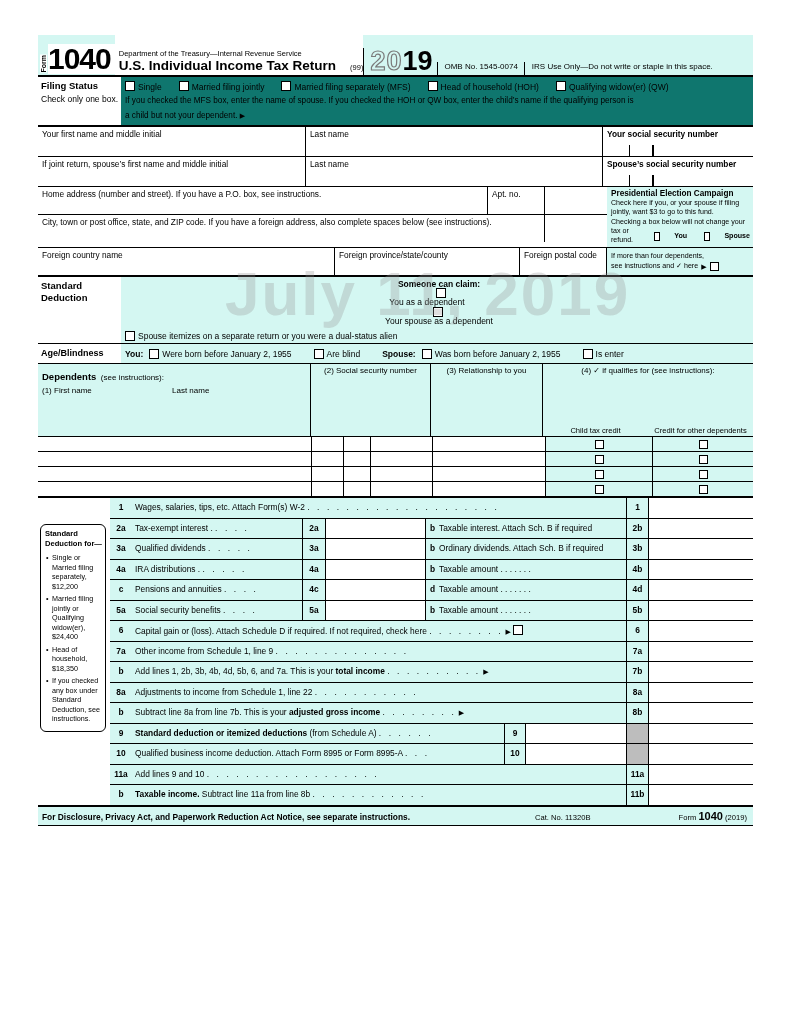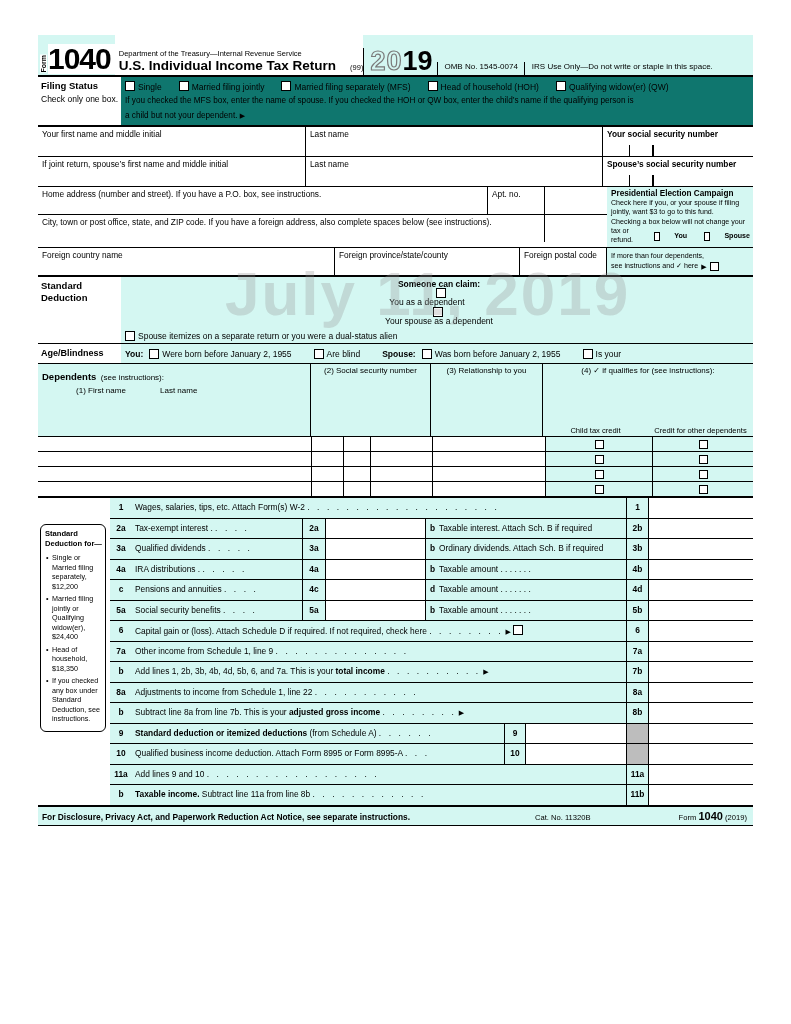--- a/index.html
+++ b/index.html
@@ -480,32 +480,32 @@
       <div class="ab-right">
         <span class="b" style="margin-right:6px;">You:</span>
         <span class="cb"></span>
         <span style="margin-right:22px;">Were born before January 2, 1955</span>
         <span class="cb"></span>
         <span style="margin-right:22px;">Are blind</span>
         <span class="b" style="margin-right:6px;">Spouse:</span>
         <span class="cb"></span>
         <span style="margin-right:22px;">Was born before January 2, 1955</span>
         <span class="cb"></span>
-        <span>Is your</span>
+        <span>Is enter</span>
       </div>
     </div>
 
     <div class="dep-head">
       <div class="dh-names">
         <div>
           <span class="dh-t">Dependents</span>
           <span class="dh-sm">(see instructions):</span>
         </div>
         <div class="dep-names-line2">
-          <span style="width:118px;text-align:center;">(1)  First name</span>
+          <span style="width:130px;">(1)  First name</span>
           <span>Last name</span>
         </div>
       </div>
       <div class="dh-ssn dh-sm">(2)  Social security number</div>
       <div class="dh-rel dh-sm">(3) Relationship to you</div>
       <div class="dh-q">
         <div class="dh-sm">(4)  ✓ if qualifies for (see instructions):</div>
         <div class="dh-q-sub">
           <div>Child tax credit</div>
           <div>Credit for other dependents</div>

